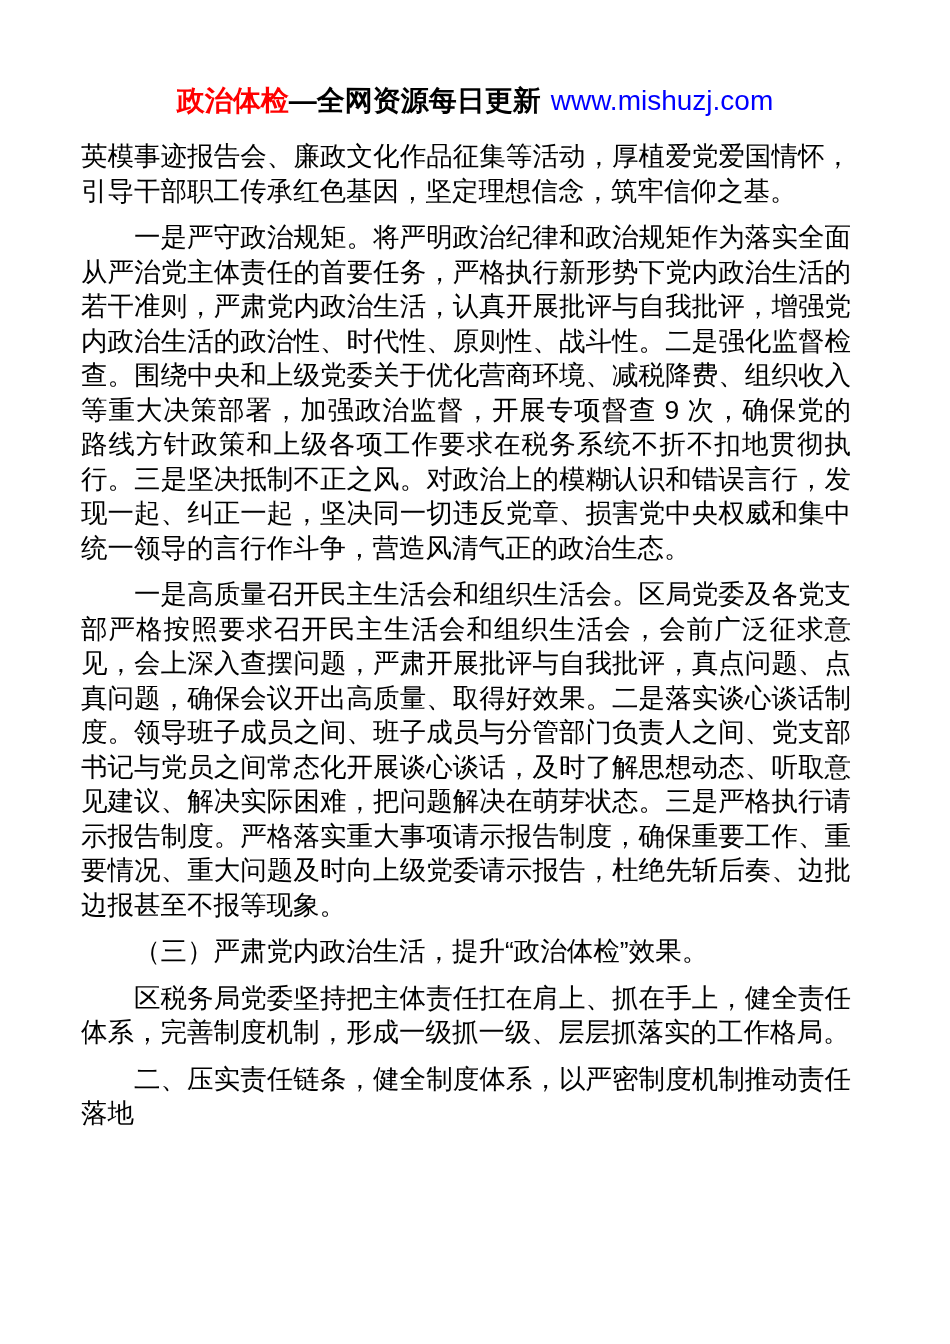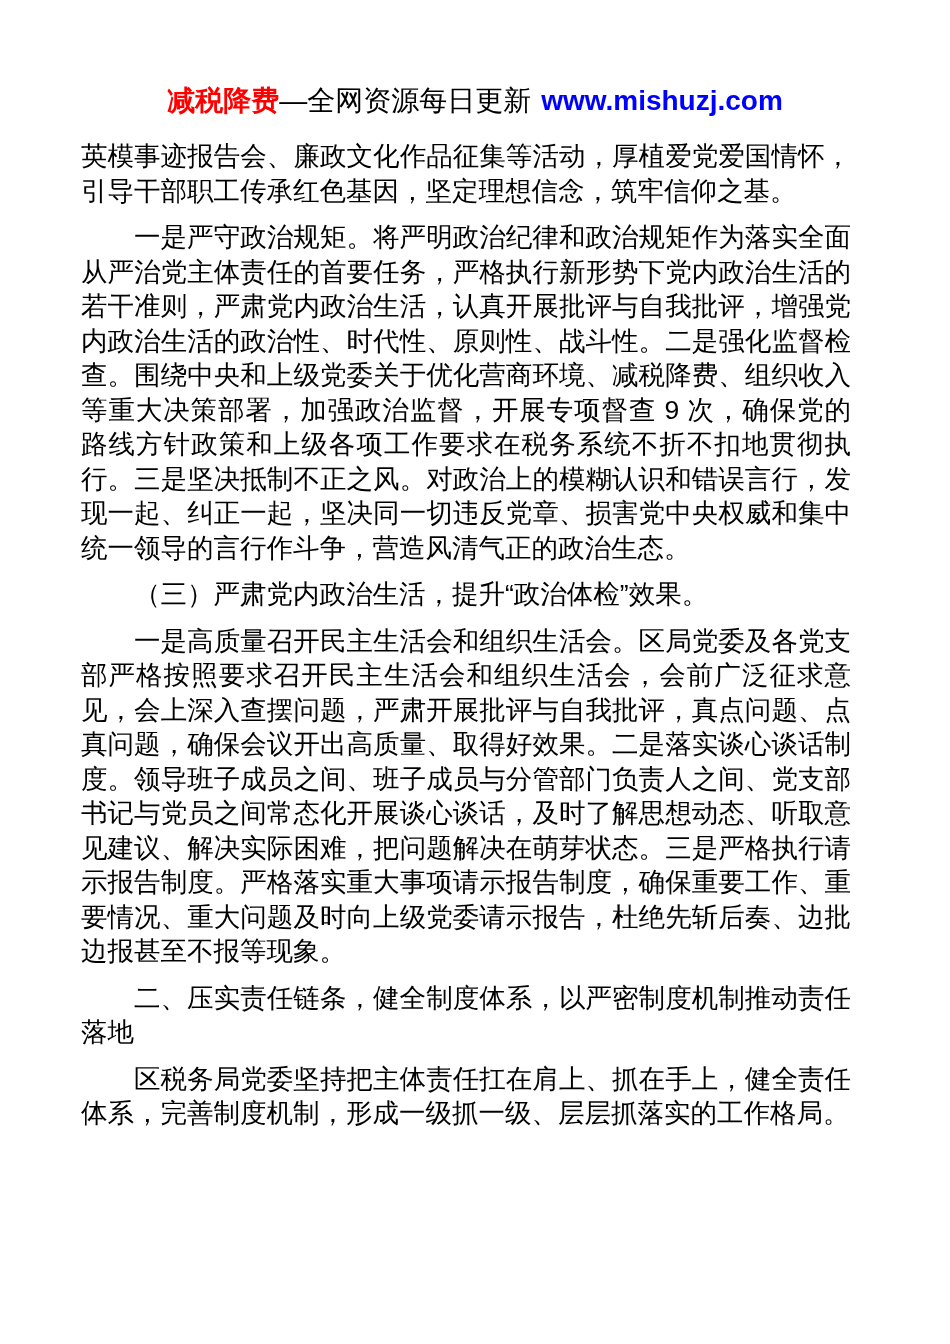--- a/index.html
+++ b/index.html
@@ -27,25 +27,25 @@
     font-size: 28px;
     line-height: 34px;
     white-space: nowrap;
   }
   .doc-header .brand {
     color: var(--brand_red, #ff0000);
     font-weight: bold;
   }
   .doc-header .tagline {
     color: var(--text_black, #000000);
-    font-weight: normal;
+    font-weight: bold;
   }
   .doc-header .url {
     color: var(--url_blue, #0000ff);
-    font-weight: bold;
+    font-weight: normal;
     margin-left: 10px;
   }
   .content {
     margin-top: 21px;
     margin-left: 81px;
     width: 770px;
   }
   .para {
     margin: 0 0 12px 0;
     font-size: 26.5px;
@@ -57,31 +57,31 @@
   .para.flush {
     text-indent: 0;
   }
 </style>
 </head>
 <body>
 
 <div class="page">
 
   <div class="doc-header">
-    <span class="brand">减税降费</span><span class="tagline">—全网资源每日更新</span><span class="url">www.mishuzj.com</span>
+    <span class="brand">政治体检</span><span class="tagline">—全网资源每日更新</span><span class="url">www.mishuzj.com</span>
   </div>
 
   <div class="content">
     <p class="para flush">英模事迹报告会、廉政文化作品征集等活动，厚植爱党爱国情怀，引导干部职工传承红色基因，坚定理想信念，筑牢信仰之基。</p>
 
 
     <p class="para">一是严守政治规矩。将严明政治纪律和政治规矩作为落实全面从严治党主体责任的首要任务，严格执行新形势下党内政治生活的若干准则，严肃党内政治生活，认真开展批评与自我批评，增强党内政治生活的政治性、时代性、原则性、战斗性。二是强化监督检查。围绕中央和上级党委关于优化营商环境、减税降费、组织收入等重大决策部署，加强政治监督，开展专项督查 9 次，确保党的路线方针政策和上级各项工作要求在税务系统不折不扣地贯彻执行。三是坚决抵制不正之风。对政治上的模糊认识和错误言行，发现一起、纠正一起，坚决同一切违反党章、损害党中央权威和集中统一领导的言行作斗争，营造风清气正的政治生态。</p>
 
+    <p class="para">一是高质量召开民主生活会和组织生活会。区局党委及各党支部严格按照要求召开民主生活会和组织生活会，会前广泛征求意见，会上深入查摆问题，严肃开展批评与自我批评，真点问题、点真问题，确保会议开出高质量、取得好效果。二是落实谈心谈话制度。领导班子成员之间、班子成员与分管部门负责人之间、党支部书记与党员之间常态化开展谈心谈话，及时了解思想动态、听取意见建议、解决实际困难，把问题解决在萌芽状态。三是严格执行请示报告制度。严格落实重大事项请示报告制度，确保重要工作、重要情况、重大问题及时向上级党委请示报告，杜绝先斩后奏、边批边报甚至不报等现象。</p>
+
     <p class="para">（三）严肃党内政治生活，提升“政治体检”效果。</p>
 
-    <p class="para">一是高质量召开民主生活会和组织生活会。区局党委及各党支部严格按照要求召开民主生活会和组织生活会，会前广泛征求意见，会上深入查摆问题，严肃开展批评与自我批评，真点问题、点真问题，确保会议开出高质量、取得好效果。二是落实谈心谈话制度。领导班子成员之间、班子成员与分管部门负责人之间、党支部书记与党员之间常态化开展谈心谈话，及时了解思想动态、听取意见建议、解决实际困难，把问题解决在萌芽状态。三是严格执行请示报告制度。严格落实重大事项请示报告制度，确保重要工作、重要情况、重大问题及时向上级党委请示报告，杜绝先斩后奏、边批边报甚至不报等现象。</p>
+    <p class="para">区税务局党委坚持把主体责任扛在肩上、抓在手上，健全责任体系，完善制度机制，形成一级抓一级、层层抓落实的工作格局。</p>
 
     <p class="para">二、压实责任链条，健全制度体系，以严密制度机制推动责任落地</p>
-
-    <p class="para">区税务局党委坚持把主体责任扛在肩上、抓在手上，健全责任体系，完善制度机制，形成一级抓一级、层层抓落实的工作格局。</p>
   </div>
 
 </div>
 
 </body></html>

